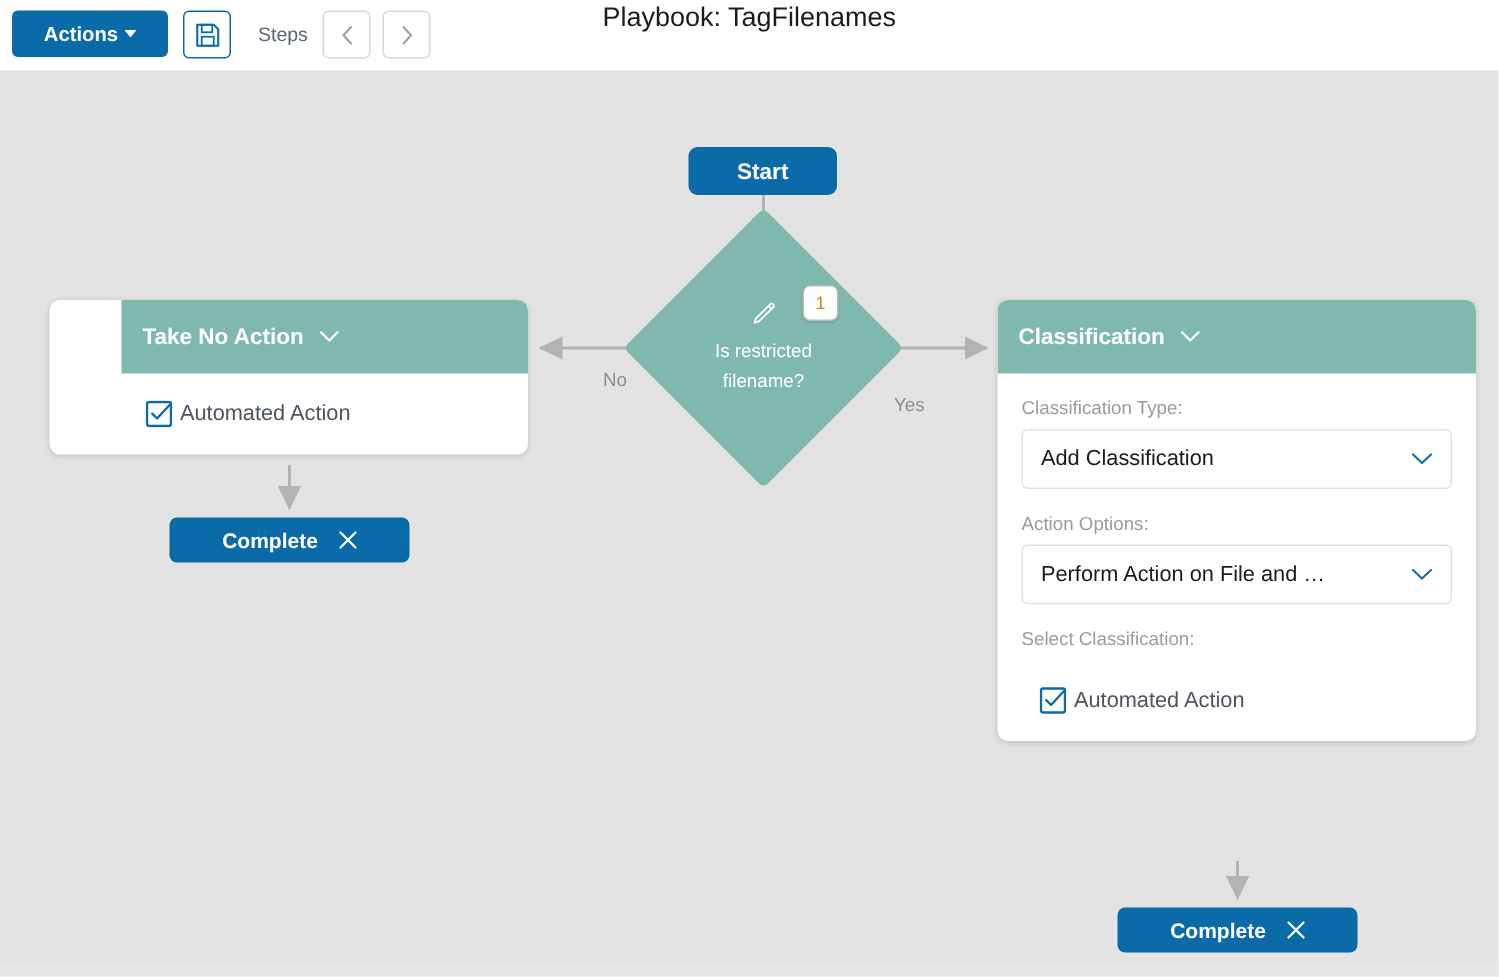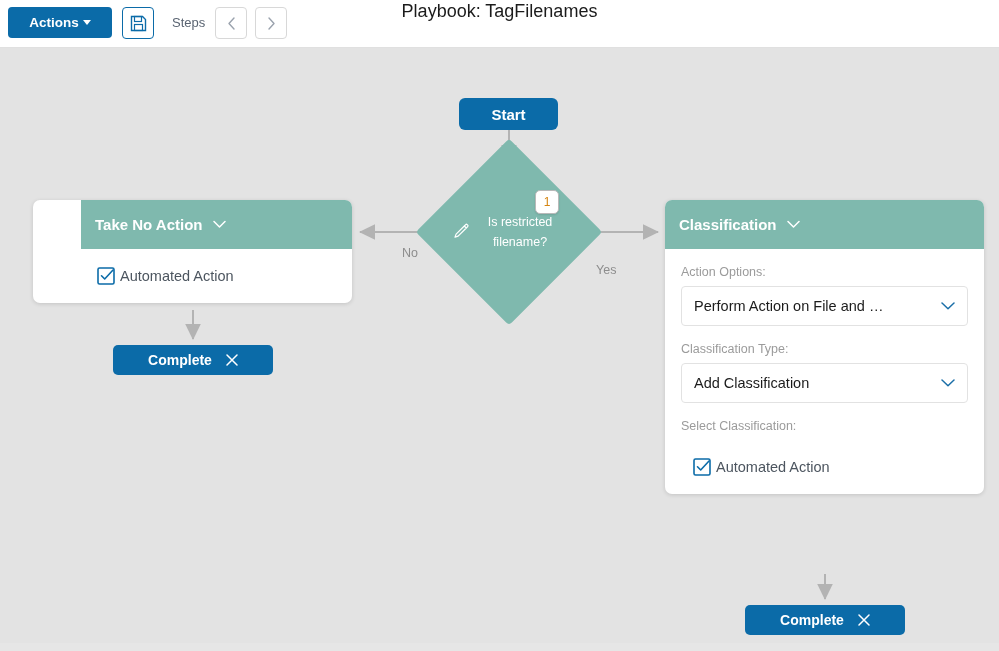--- a/index.html
+++ b/index.html
@@ -111,21 +111,21 @@
   .diamond-shape {
     position: absolute; left: 0; top: 0;
     width: 132px; height: 132px;
     background: #7fb9ae;
     transform: rotate(45deg);
     border-radius: 4px;
   }
   .diamond-content {
     position: absolute; left: 0; top: 0;
     width: 132px; height: 132px;
-    display: flex; 
+    display: flex; flex-direction: column;
     align-items: center; justify-content: center;
     gap: 3px;
   }
   .diamond-label {
     color: #ffffff; font-size: 12.5px;
     text-align: center; line-height: 20px;
     width: 92px;
     user-select: none;
   }
   .pencil-icon { margin-bottom: 2px; }
@@ -332,46 +332,46 @@
   </div>
 
   <div class="card card-right">
     <div class="card-header">
       <span>Classification</span>
       <svg width="13" height="9" viewBox="0 0 13 9">
         <path d="M1 1.5L6.5 7 12 1.5" fill="none" stroke="#ffffff" stroke-width="1.5" stroke-linecap="round" stroke-linejoin="round"></path>
       </svg>
     </div>
     <div class="card-body">
+
+      <div class="field-group">
+        <div class="field-label">Classification Type:</div>
+        <div class="select-box">
+          <span>Add Classification</span>
+          <span class="select-chevron">
+            <svg width="14" height="9" viewBox="0 0 14 9">
+              <path d="M1 1.5L7 7.2 13 1.5" fill="none" stroke="#1b6fa8" stroke-width="1.5" stroke-linecap="round" stroke-linejoin="round"></path>
+            </svg>
+          </span>
+        </div>
+      </div>
 
       <div class="field-group">
         <div class="field-label">Action Options:</div>
         <div class="select-box">
           <span>Perform Action on File and …</span>
           <span class="select-chevron">
             <svg width="14" height="9" viewBox="0 0 14 9">
               <path d="M1 1.5L7 7.2 13 1.5" fill="none" stroke="#1b6fa8" stroke-width="1.5" stroke-linecap="round" stroke-linejoin="round"></path>
             </svg>
           </span>
         </div>
       </div>
 
       <div class="field-group">
-        <div class="field-label">Classification Type:</div>
-        <div class="select-box">
-          <span>Add Classification</span>
-          <span class="select-chevron">
-            <svg width="14" height="9" viewBox="0 0 14 9">
-              <path d="M1 1.5L7 7.2 13 1.5" fill="none" stroke="#1b6fa8" stroke-width="1.5" stroke-linecap="round" stroke-linejoin="round"></path>
-            </svg>
-          </span>
-        </div>
-      </div>
-
-      <div class="field-group">
         <div class="field-label">Select Classification:</div>
       </div>
 
       <div class="checkbox-row right-pad">
         <svg width="18" height="18" viewBox="0 0 18 18">
           <rect x="1" y="1" width="16" height="16" rx="1.5" fill="none" stroke="#0b6ba8" stroke-width="1.6"></rect>
           <path d="M4.5 8.8l3.2 3.2L16 3" fill="none" stroke="#0b6ba8" stroke-width="1.6" stroke-linecap="round" stroke-linejoin="round"></path>
         </svg>
         <span class="checkbox-label">Automated Action</span>
       </div>

